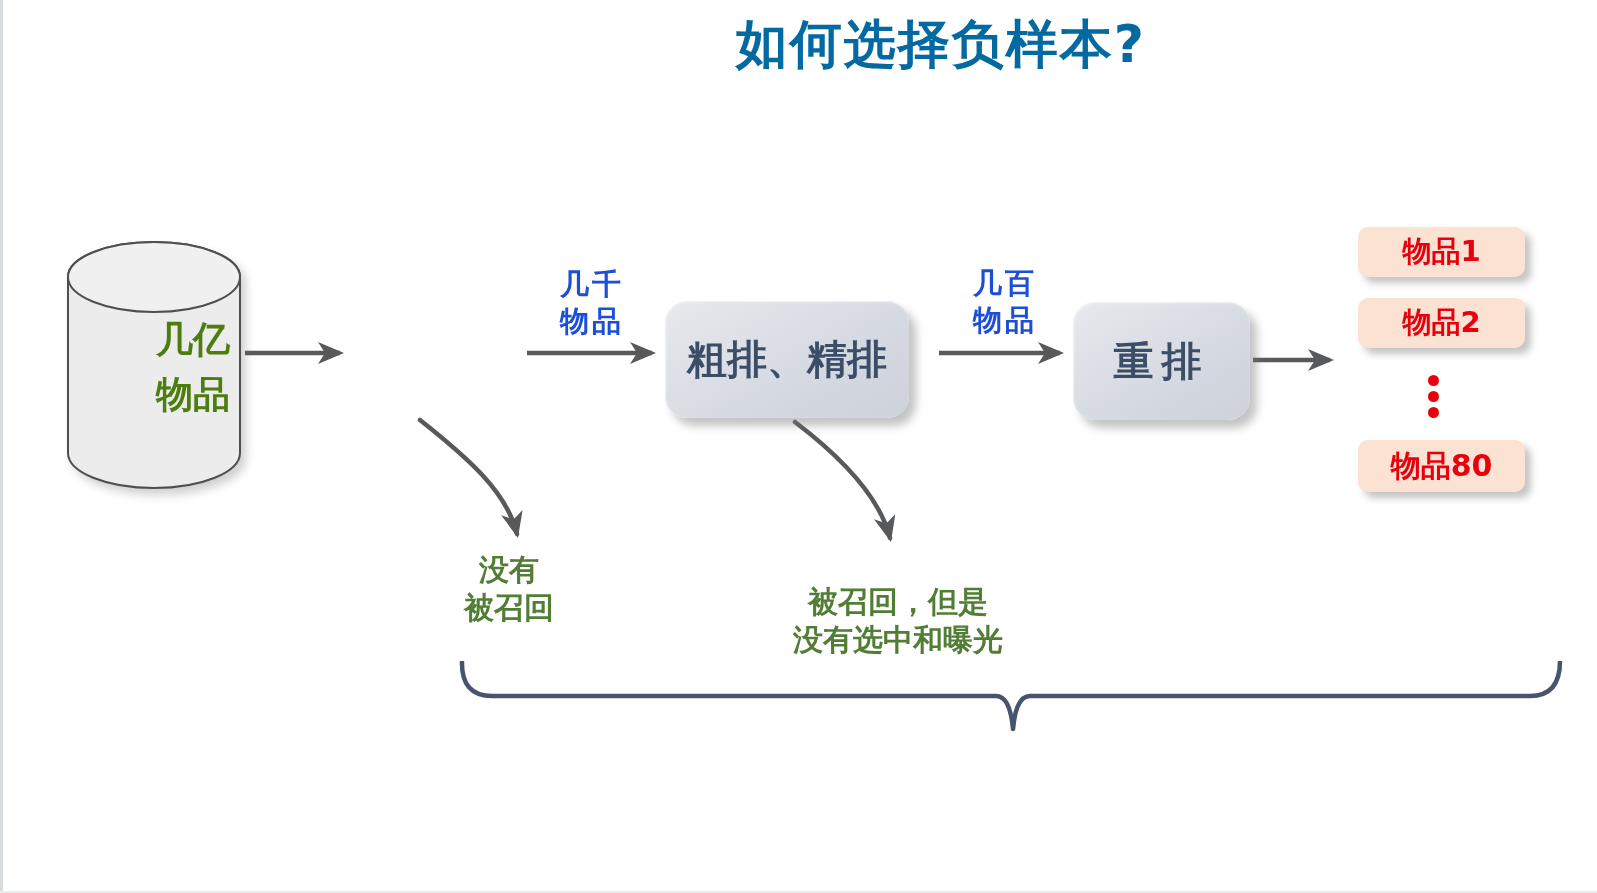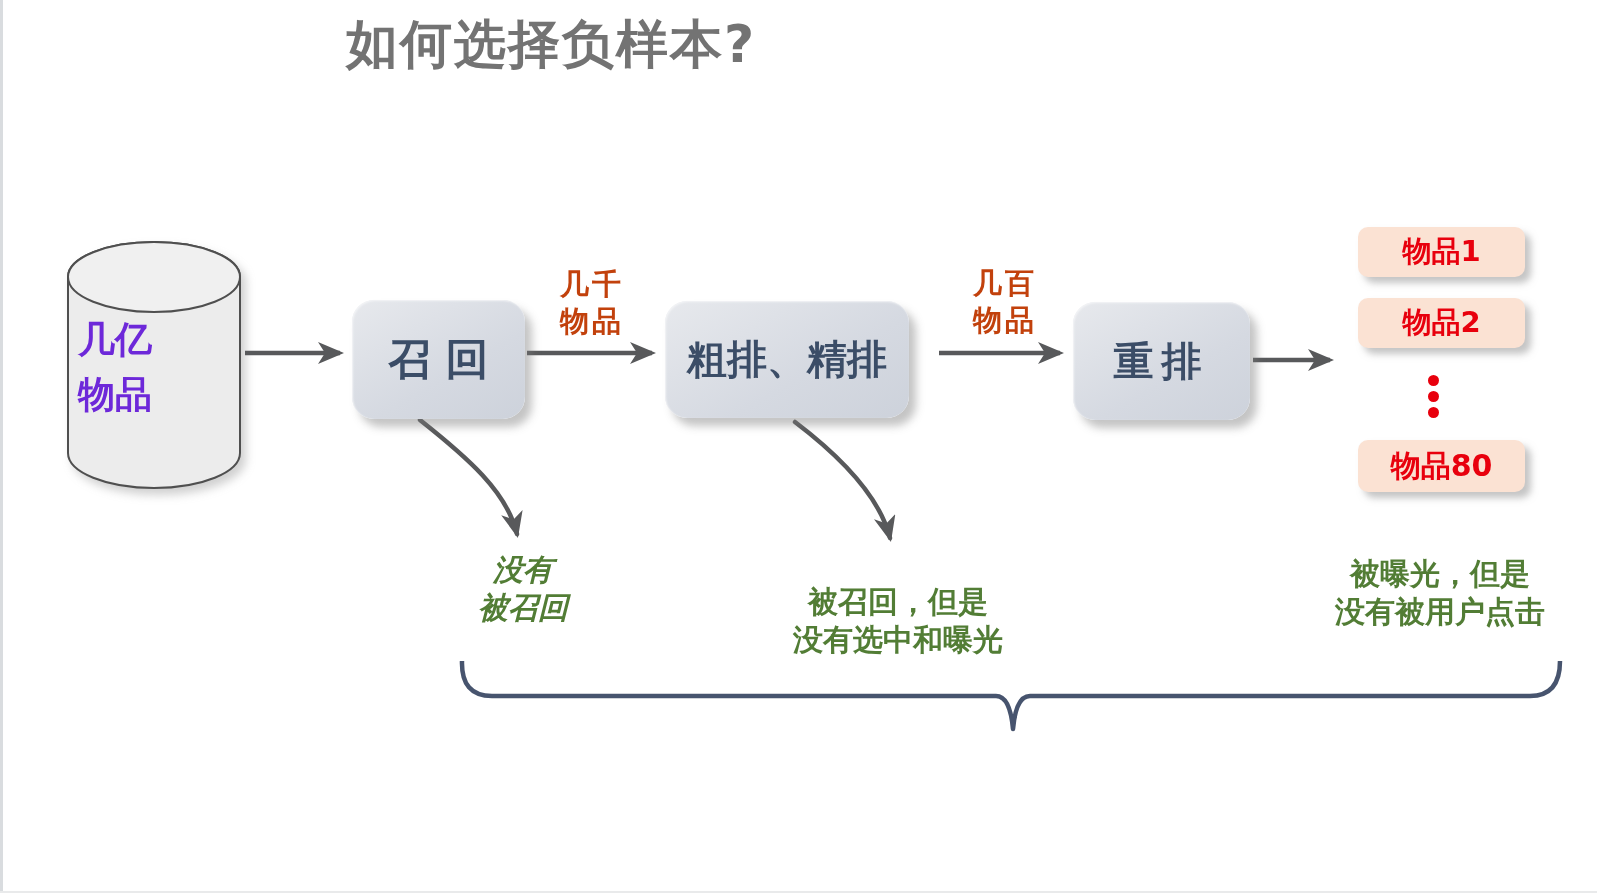--- a/index.html
+++ b/index.html
@@ -4,60 +4,60 @@
 <style>
   html,body{margin:0;padding:0;background:#ffffff;}
   .canvas{
     position:relative;width:1597px;height:893px;background:#ffffff;overflow:hidden;
     font-family:"DejaVu Sans",sans-serif;
   }
   .edge-left{position:absolute;left:0;top:0;width:3px;height:893px;background:#d9dcdf;}
   .edge-bottom{position:absolute;left:0;bottom:0;width:1597px;height:2px;background:#e9eaeb;}
   .title{
     position:absolute;left:346px;top:10px;width:800px;margin:0;
-    text-align:left;font-size:52px;font-weight:bold;color:#737373;letter-spacing:2px;
+    text-align:right;font-size:52px;font-weight:bold;color:#0369a1;letter-spacing:2px;
   }
   .svg-layer{position:absolute;left:0;top:0;}
   .source-label{
-    position:absolute;left:78px;top:312px;width:152px;text-align:left;
-    color:#6d28d9;font-weight:bold;font-size:37px;line-height:55px;white-space:pre-line;
+    position:absolute;left:78px;top:312px;width:152px;text-align:right;
+    color:#4d7c0f;font-weight:bold;font-size:37px;line-height:55px;white-space:pre-line;
   }
   .stage{
     position:absolute;display:flex;align-items:center;justify-content:center;
     border-radius:22px;
     background:linear-gradient(150deg,#e7e9ed 0%,#d5d9e1 60%,#cdd2db 100%);
     box-shadow:7px 8px 9px rgba(125,125,125,.45), inset 1px 1px 2px #f4f5f7;
     color:#3b4d67;font-weight:bold;
   }
   .stage-recall{left:352px;top:300px;width:173px;height:119px;font-size:43px;letter-spacing:14px;padding-left:14px;box-sizing:border-box;}
   .stage-rank{left:665px;top:301px;width:244px;height:117px;font-size:40px;}
   .stage-rerank{left:1073px;top:302px;width:177px;height:118px;font-size:40px;letter-spacing:8px;padding-left:0;box-sizing:border-box;}
   .edge-label{
-    position:absolute;color:#c2410c;font-weight:bold;font-size:29px;line-height:37px;
+    position:absolute;color:#1d4ed8;font-weight:bold;font-size:29px;line-height:37px;
     text-align:center;white-space:pre-line;letter-spacing:3px;
   }
   .edge-label-1{left:517px;top:266px;width:150px;}
   .edge-label-2{left:930px;top:265px;width:150px;}
   .chip{
     position:absolute;left:1358px;width:167px;height:50px;
     display:flex;align-items:center;justify-content:center;
     background:#fbe2d3;border-radius:10px;
     box-shadow:6px 6px 7px rgba(140,140,140,.5);
     color:#e8000d;font-weight:bold;font-size:29px;
   }
   .chip-1{top:227px;}
   .chip-2{top:298px;}
   .chip-3{top:440px;height:52px;font-size:30px;}
   .vdots{position:absolute;left:1428px;top:375px;display:flex;flex-direction:column;gap:5px;}
   .vdots span{width:11px;height:11px;border-radius:50%;background:#e8000d;}
   .note{
     position:absolute;color:#527d35;font-weight:bold;text-align:center;
     white-space:pre-line;font-size:30px;line-height:38px;
   }
-  .note-1{left:423px;top:551px;width:200px;font-style:italic;}
+  .note-1{left:409px;top:551px;width:200px;}
   .note-2{left:748px;top:583px;width:300px;}
   .note-3{left:1290px;top:555px;width:300px;}
   .brace-label{
     position:absolute;left:910px;top:738px;width:200px;text-align:center;
     color:#527d35;font-weight:bold;font-size:35px;letter-spacing:8px;
   }
 </style>
 </head>
 <body>
 
@@ -87,23 +87,20 @@
 
     <path d="M 420 420 C 468 458 507 492 517 534" stroke="#58595b" stroke-width="4.5" fill="none" stroke-linecap="round" marker-end="url(#ah)"></path>
     <path d="M 795 422 C 845 460 880 498 890 538" stroke="#58595b" stroke-width="4.5" fill="none" stroke-linecap="round" marker-end="url(#ah)"></path>
 
     <path d="M 462 661 Q 461 696 492 696 L 996 696 Q 1010 696 1013 729 Q 1016 696 1030 696 L 1530 696 Q 1560 696 1560 661" stroke="#47546e" stroke-width="4.5" fill="none" stroke-linejoin="round"></path>
   </svg>
 
   <div class="source-label">几亿
 物品</div>
 
-  <div class="stage stage-recall">
-    <span>召回</span>
-  </div>
   <div class="stage stage-rank">
     <span>粗排、精排</span>
   </div>
   <div class="stage stage-rerank">
     <span>重排</span>
   </div>
 
   <div class="edge-label edge-label-1">几千
 物品</div>
   <div class="edge-label edge-label-2">几百
@@ -121,17 +118,15 @@
       <span></span>
   </div>
   <div class="chip chip-3">
     <span>物品80</span>
   </div>
 
   <div class="note note-1">没有
 被召回</div>
   <div class="note note-2">被召回，但是
 没有选中和曝光</div>
-  <div class="note note-3">被曝光，但是
-没有被用户点击</div>
 
 
 </div>
 
 </body></html>

